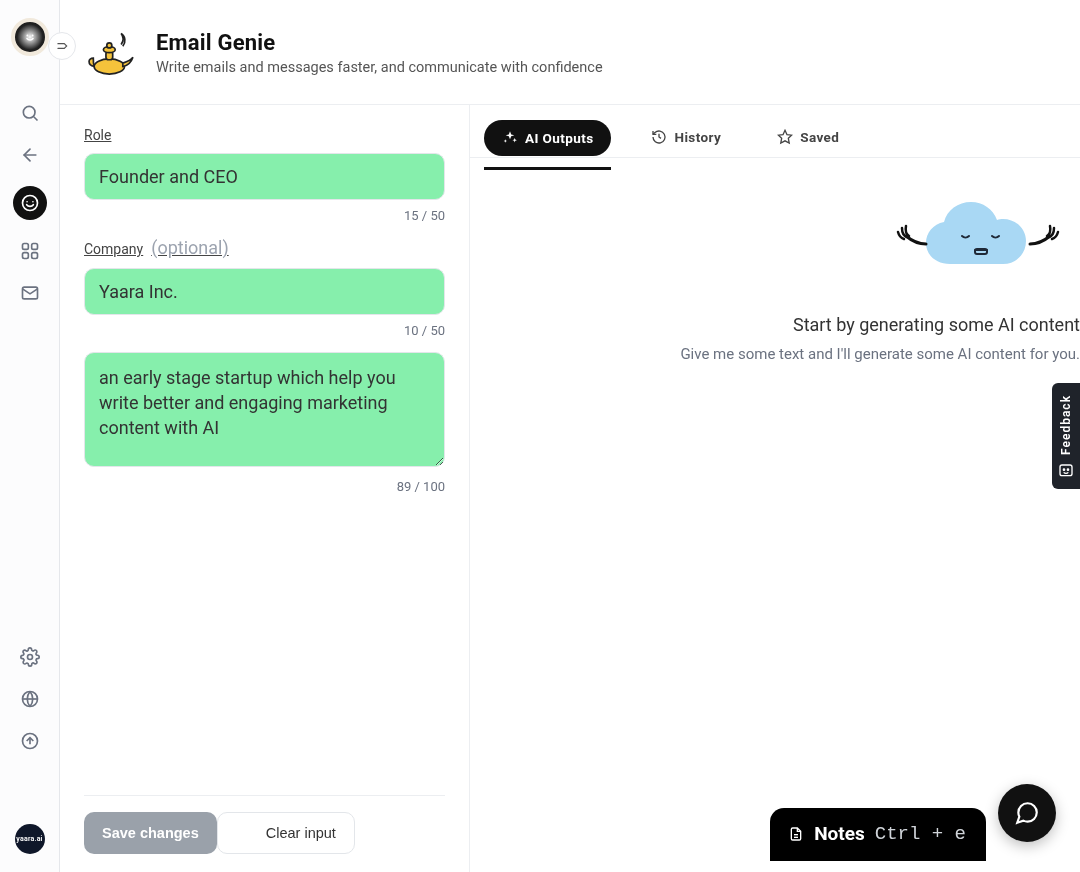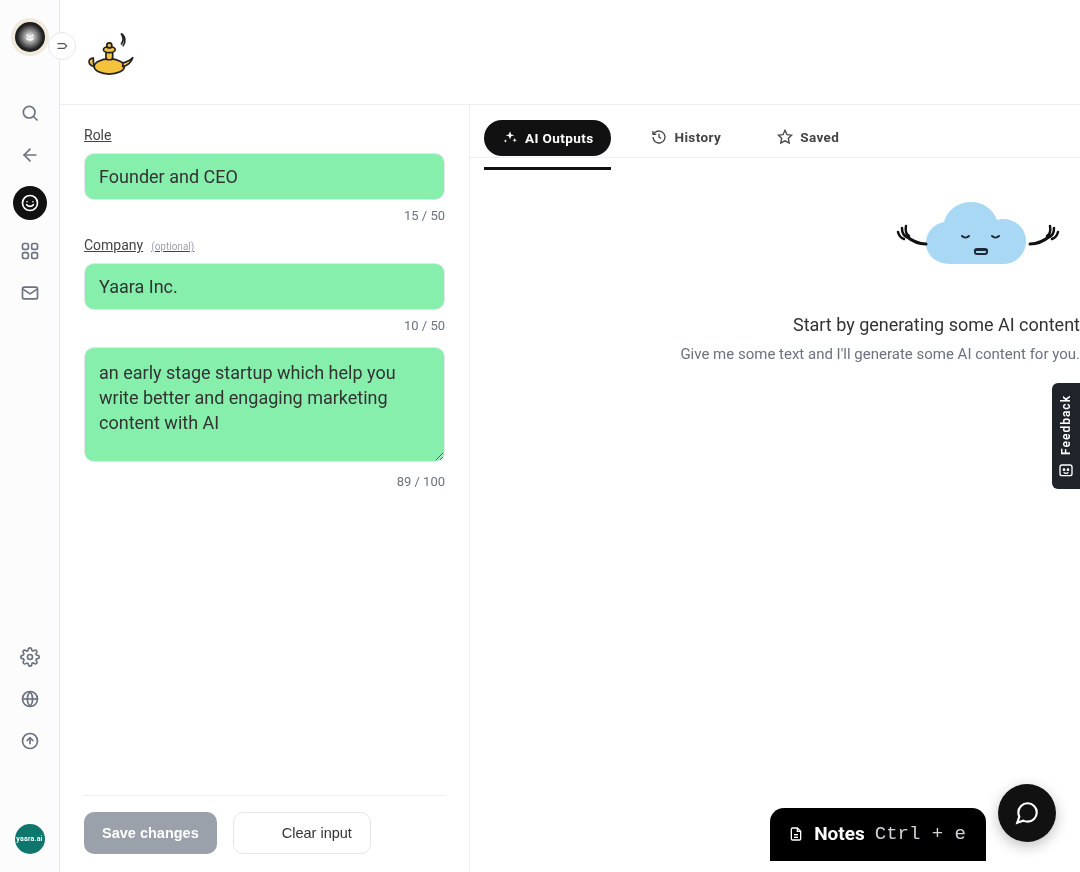--- a/index.html
+++ b/index.html
@@ -59,21 +59,21 @@
   .rail-icon.active {
     width: 34px; height: 34px;
     border-radius: 50%;
     background: #111;
     color: #fff;
   }
   .rail-brand {
     position: absolute;
     bottom: 18px;
     width: 30px; height: 30px; border-radius: 50%;
-    background: #0f766e;
+    background: #0f172a;
     color: #fff;
     display: flex; align-items: center; justify-content: center;
     font-size: 7px;
     font-weight: 600;
     letter-spacing: 0.2px;
   }
 
   
   .main {
     position: absolute;
@@ -113,38 +113,38 @@
     width: 410px;
     border-right: 1px solid #eceef1;
     padding: 22px 24px 0 24px;
     position: relative;
     display: flex;
     flex-direction: column;
   }
   .form-fields { flex: 1; overflow: auto; }
   .field { margin-bottom: 14px; }
   .field-label { font-size: 14px; color: #444; display: flex; gap: 8px; align-items: baseline; margin-bottom: 10px; text-decoration: underline; }
-  .field-label .optional { color: #9ca3af; font-size: 10px; }
+  .field-label .optional { color: #9ca3af; font-size: 18px; }
   .text-input, .textarea {
     width: 100%;
     border: 1px solid #e3e6ea;
     border-radius: 10px;
     padding: 12px 14px;
     font-size: 18px;
     color: #333;
     font-family: inherit;
     outline: none;
     background: #86efac;
   }
   .textarea { min-height: 115px; resize: vertical; line-height: 1.4; }
   .counter { text-align: right; font-size: 13px; color: #6b7280; margin-top: 8px; }
   .form-footer {
     border-top: 1px solid #eceef1;
     padding: 16px 0 18px 0;
-    display: flex; gap: 16px; margin-top: 12px;
+    display: flex;  margin-top: 12px;
   }
   .btn {
     border: none;
     border-radius: 10px;
     padding: 12px 18px;
     font-size: 14.5px;
     font-weight: 600;
     cursor: pointer;
   }
   .btn-primary { background: #9aa1aa; color: #fff; }
@@ -345,20 +345,24 @@
       <svg width="54" height="54" viewBox="0 0 64 64">
         <ellipse cx="30" cy="48" rx="18" ry="9" fill="#f5c33b" stroke="#222" stroke-width="2"></ellipse>
         <path d="M12 48c-4-1-6-3-6-6 0-2 2-4 5-4 0 3 0 6 1 10z" fill="#f5c33b" stroke="#222" stroke-width="2"></path>
         <path d="M46 44c6-2 10-4 12-7-2 6-6 10-12 11z" fill="#f5c33b" stroke="#222" stroke-width="2"></path>
         <rect x="26" y="30" width="8" height="10" rx="3" fill="#f5c33b" stroke="#222" stroke-width="2"></rect>
         <ellipse cx="30" cy="28" rx="7" ry="3.5" fill="#f5c33b" stroke="#222" stroke-width="2"></ellipse>
         <circle cx="30" cy="23" r="3" fill="#f5c33b" stroke="#222" stroke-width="2"></circle>
         <path d="M44 22c3-4 3-9 0-13 5 3 6 10 2 15" fill="#e6e7ea" stroke="#222" stroke-width="2"></path>
       </svg>
     </div>
+    <div>
+      <div class="page-title">Email Genie</div>
+      <div class="page-subtitle">Write emails and messages faster, and communicate with confidence</div>
+    </div>
   </div>
 
   <div class="content">
 
     <div class="form-col">
       <div class="form-fields">
         <div class="field">
           <div class="field-label">
             <span>Role</span>
           </div>

